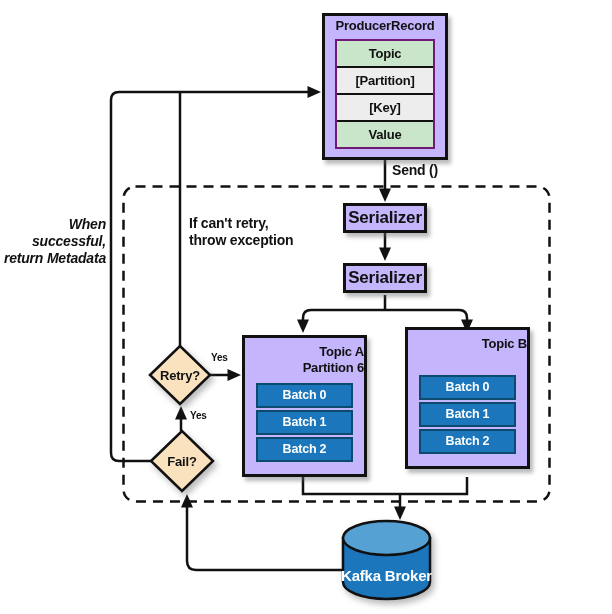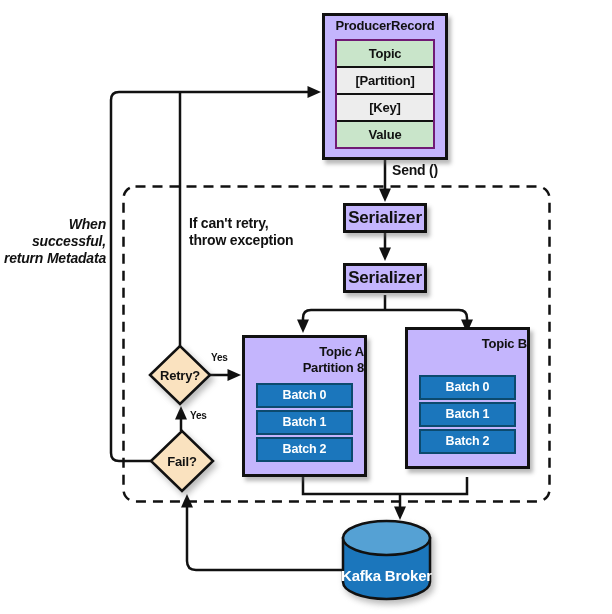--- a/index.html
+++ b/index.html
@@ -97,21 +97,21 @@
 
   <div class="note" style="left:392px; top:162px;">Send ()</div>
 
   <div class="bluebox pipe" style="left:343px; top:203px; width:84px; height:30px;">Serializer</div>
 
   <div class="bluebox pipe" style="left:343px; top:263px; width:84px; height:30px;">Serializer</div>
 
   <div class="bluebox" style="left:242px; top:335px; width:125px; height:142px;">
     <div class="topic-title">
       <div>Topic A</div>
-      <div>Partition 8</div>
+      <div>Partition 6</div>
     </div>
     <div class="batches">
       <div class="batch">Batch 0</div>
       <div class="batch">Batch 1</div>
       <div class="batch">Batch 2</div>
     </div>
   </div>
 
   <div class="bluebox" style="left:405px; top:327px; width:125px; height:142px;">
     <div class="topic-title">

